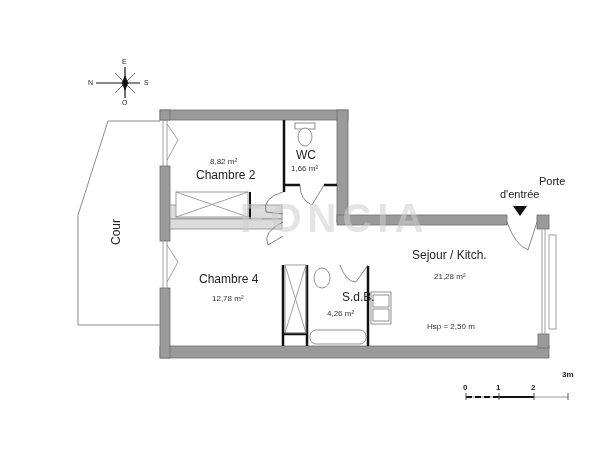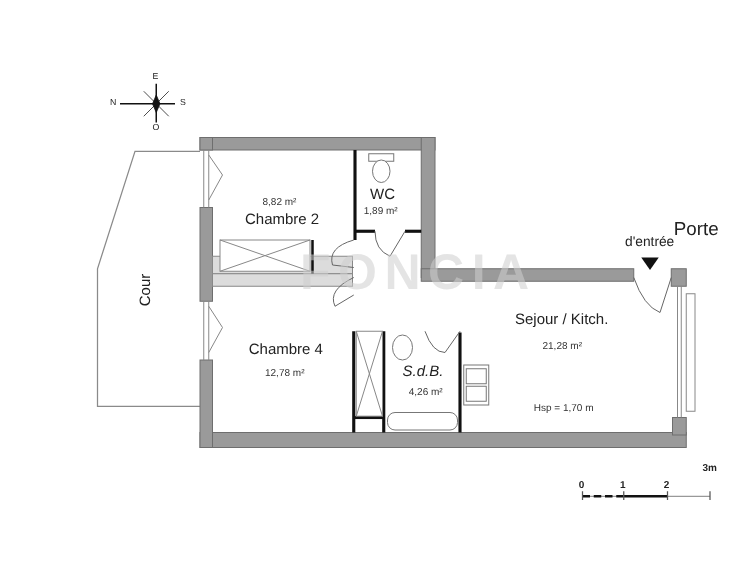--- a/index.html
+++ b/index.html
@@ -131,32 +131,32 @@
 <div class="compass-l" style="left:122px;top:58px;">E</div>
 <div class="compass-l" style="left:144px;top:79px;">S</div>
 <div class="compass-l" style="left:122px;top:99px;">O</div>
 
 <div class="lbl room" style="left:103px;top:225px;transform:rotate(-90deg);">Cour</div>
 
 <div class="lbl room" style="left:196px;top:136px;margin-top:32px;">Chambre 2</div>
 <div class="lbl area" style="left:210px;top:157px;">8,82 m²</div>
 
 <div class="lbl room" style="left:296px;top:148px;">WC</div>
-<div class="lbl area" style="left:291px;top:164px;">1,89 m²</div>
+<div class="lbl area" style="left:291px;top:164px;">1,66 m²</div>
 
 <div class="lbl room" style="left:199px;top:272px;">Chambre 4</div>
 <div class="lbl area" style="left:212px;top:294px;">12,78 m²</div>
 
-<div class="lbl room" style="left:322px;top:290px;font-style:italic;">S.d.B.</div>
+<div class="lbl room" style="left:342px;top:290px;">S.d.B.</div>
 <div class="lbl area" style="left:327px;top:309px;">4,26 m²</div>
 
 <div class="lbl room" style="left:412px;top:248px;">Sejour / Kitch.</div>
 <div class="lbl area" style="left:434px;top:272px;">21,28 m²</div>
 
-<div class="lbl area" style="left:427px;top:322px;">Hsp = 1,70 m</div>
+<div class="lbl area" style="left:427px;top:322px;">Hsp = 2,50 m</div>
 
-<div class="lbl room" style="left:507px;top:175px;font-size:15px;padding-left:32px;">Porte</div>
+<div class="lbl room" style="left:507px;top:175px;font-size:11px;padding-left:32px;">Porte</div>
 <div class="lbl room" style="left:500px;top:188px;font-size:11px;text-align:center;">d'entrée</div>
 
 <div class="scale-l" style="left:463px;top:383px;">0</div>
 <div class="scale-l" style="left:496px;top:383px;">1</div>
 <div class="scale-l" style="left:531px;top:383px;">2</div>
 <div class="scale-l" style="left:562px;top:370px;">3m</div>
 
 </body></html>

